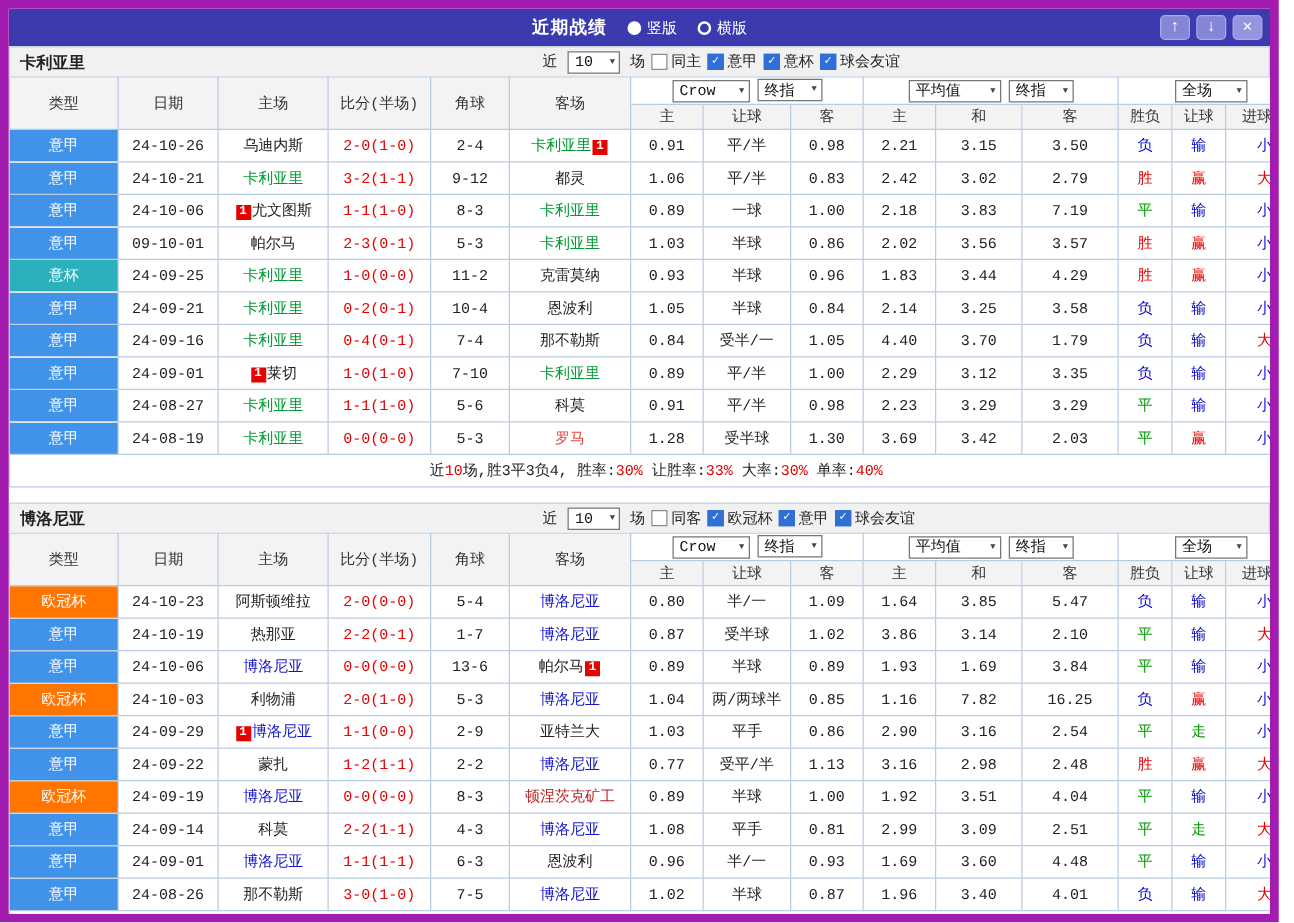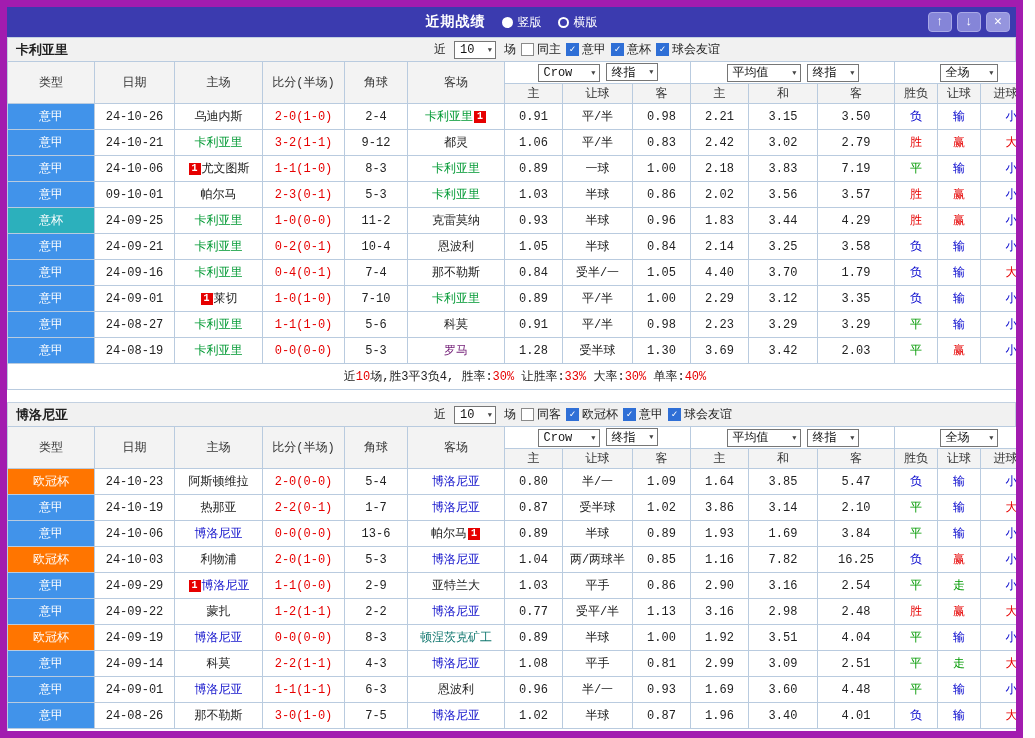--- a/index.html
+++ b/index.html
@@ -352,21 +352,21 @@
               <td style="color:#009900">平</td>
               <td style="color:#0000cc">输</td>
               <td style="color:#0000cc">小</td>
             </tr>
             <tr>
               <td class="type-cell" style="background:#4193ea">意甲</td>
               <td>24-08-19</td>
               <td><span style="color:#009933">卡利亚里</span></td>
               <td class="score-cell">0-0(0-0)</td>
               <td>5-3</td>
-              <td><span style="color:#701a75">罗马</span></td>
+              <td><span style="color:#ef4444">罗马</span></td>
               <td>1.28</td>
               <td>受半球</td>
               <td>1.30</td>
               <td>3.69</td>
               <td>3.42</td>
               <td>2.03</td>
               <td style="color:#009900">平</td>
               <td style="color:#e60000">赢</td>
               <td style="color:#0000cc">小</td>
             </tr>
@@ -563,21 +563,21 @@
               <td style="color:#e60000">胜</td>
               <td style="color:#e60000">赢</td>
               <td style="color:#e60000">大</td>
             </tr>
             <tr>
               <td class="type-cell" style="background:#ff7500">欧冠杯</td>
               <td>24-09-19</td>
               <td><span style="color:#1414cc">博洛尼亚</span></td>
               <td class="score-cell">0-0(0-0)</td>
               <td>8-3</td>
-              <td><span style="color:#0f766e">顿涅茨克矿工</span></td>
+              <td><span style="color:#b91c1c">顿涅茨克矿工</span></td>
               <td>0.89</td>
               <td>半球</td>
               <td>1.00</td>
               <td>1.92</td>
               <td>3.51</td>
               <td>4.04</td>
               <td style="color:#009900">平</td>
               <td style="color:#0000cc">输</td>
               <td style="color:#0000cc">小</td>
             </tr>

